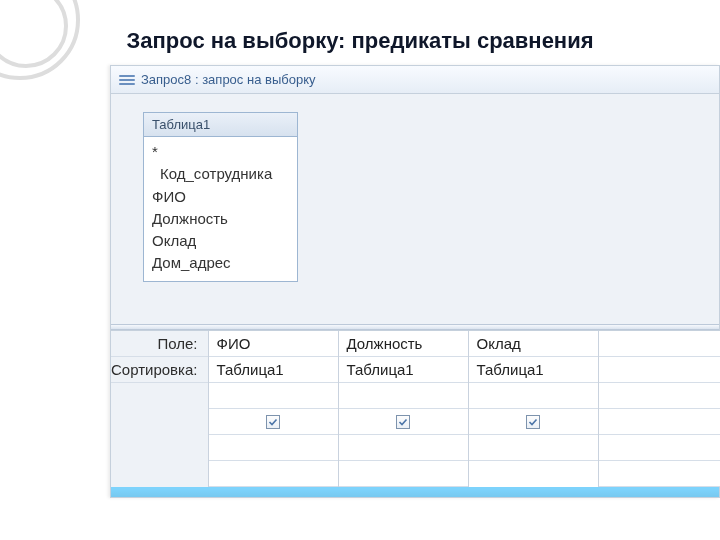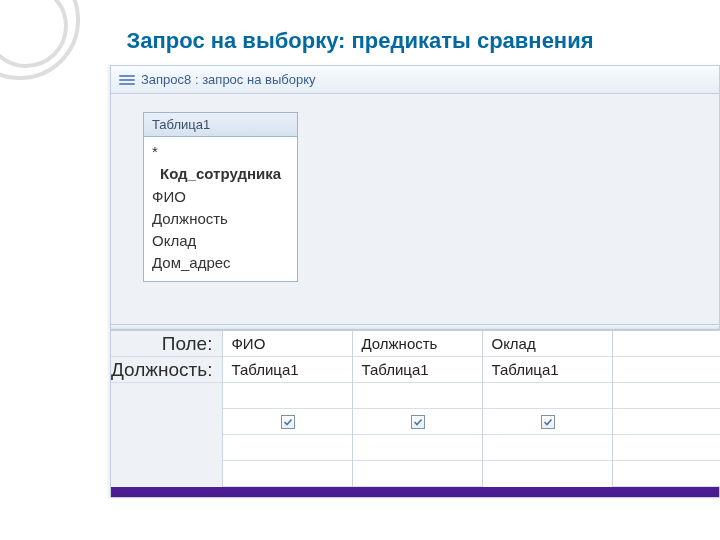--- a/index.html
+++ b/index.html
@@ -28,30 +28,30 @@
     border-radius: 50%;
   }
   .slide-title {
     position: absolute;
     top: 28px;
     left: 0;
     width: 100%;
     text-align: center;
     font-size: 22px;
     font-weight: 600;
-    color: #0369a1;
+    color: #0f172a;
     z-index: 2;
   }
   .app-window {
     position: absolute;
     top: 65px;
     left: 110px;
     right: 0;
     bottom: 42px;
-    background: #4c1d95;
+    background: #7dd3fc;
     border: 1px solid #c5d0dc;
     box-shadow: -2px 0 3px rgba(0,0,0,0.08);
   }
   .titlebar {
     height: 28px;
     background: linear-gradient(#f8fbff,#e6edf6);
     border-bottom: 1px solid #c5d0dc;
     display: flex;
     align-items: center;
     padding: 0 8px;
@@ -93,21 +93,21 @@
   .table-card-body {
     padding: 4px 0 6px 0;
   }
   .field-row {
     padding: 1px 8px;
     font-size: 15px;
     color: #333;
     line-height: 1.35;
     cursor: default;
   }
-  .field-row.bold { font-weight: 700; padding-left: 16px; }
+  .field-row.bold { font-weight: 400; padding-left: 16px; }
   .splitter {
     height: 6px;
     background: linear-gradient(#f5f8fc,#dbe4ef);
     border-top: 1px solid #bcc9d9;
     border-bottom: 1px solid #bcc9d9;
   }
   .qbe {
     display: flex;
     background: #fff;
     border-top: 1px solid #c5d0dc;
@@ -117,21 +117,21 @@
     display: flex;
     flex-direction: column;
     background: #eef2f7;
   }
   .qbe-label {
     height: 26px;
     display: flex;
     align-items: center;
     justify-content: flex-end;
     padding-right: 10px;
-    font-size: 19px;
+    font-size: 15px;
     color: #2d2d2d;
     border-bottom: 1px solid #d6dee8;
   }
   .qbe-cols {
     flex: 1;
     display: flex;
   }
   .qbe-col {
     width: 130px;
     display: flex;
@@ -193,21 +193,21 @@
         <div class="field-row">Дом_адрес</div>
       </div>
     </div>
   </div>
 
   <div class="splitter"></div>
 
   <div class="qbe">
     <div class="qbe-labels">
       <div class="qbe-label">Поле:</div>
-      <div class="qbe-label">Должность:</div>
+      <div class="qbe-label">Сортировка:</div>
     </div>
     <div class="qbe-cols">
 
       <div class="qbe-col">
         <div class="qcell">ФИО</div>
         <div class="qcell">Таблица1</div>
         <div class="qcell"></div>
         <div class="qcell center">
           <span class="chk">
             <svg viewBox="0 0 10 10">

